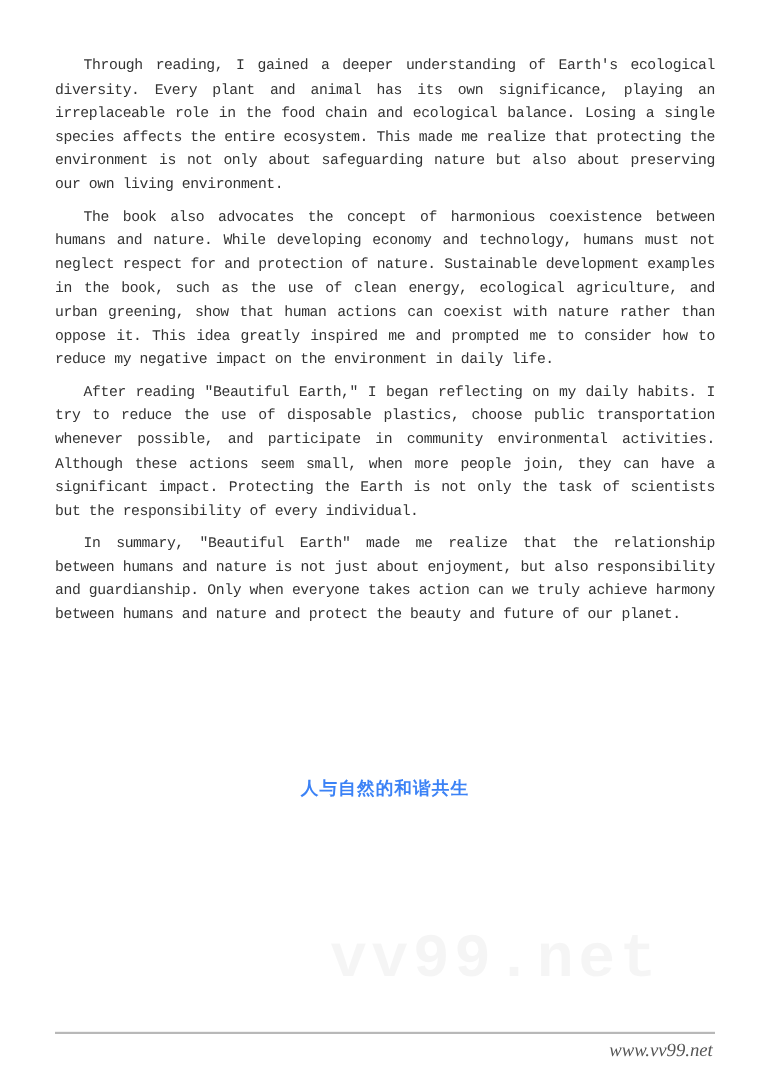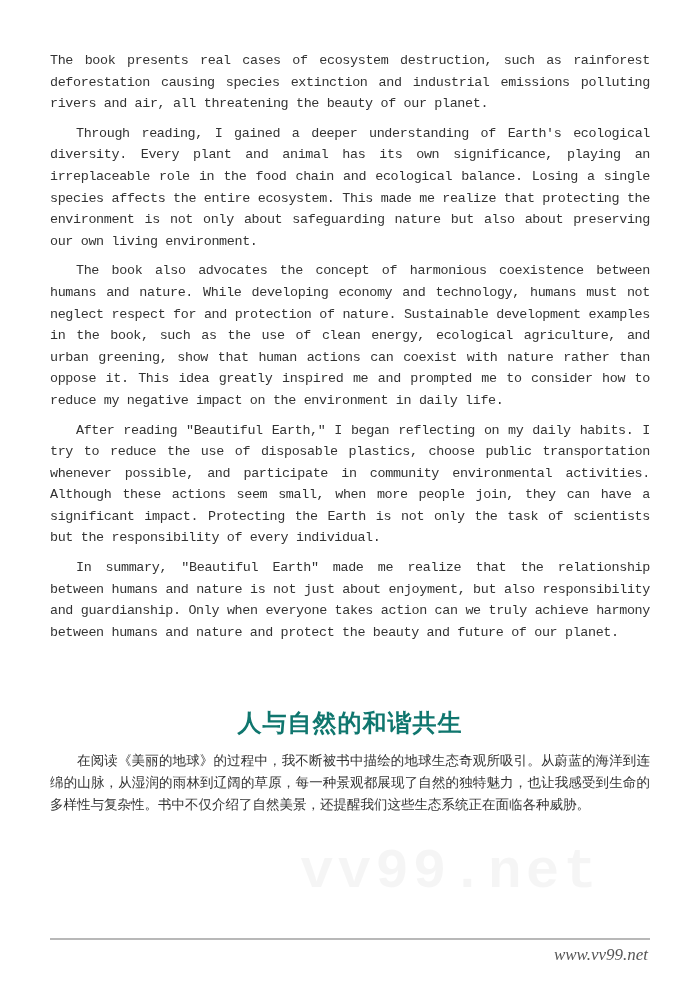--- a/index.html
+++ b/index.html
@@ -1,39 +1,37 @@
 <!DOCTYPE html>
 <html><head>
 <meta charset="utf-8">
 <style>
   html, body { margin: 0; padding: 0; background: #ffffff; }
   body { width: 700px; height: 989px; position: relative; overflow: hidden; }
   .page { position: absolute; left: 50px; top: 50px; width: 600px; color: #333333; }
   .en { font-family: "Liberation Mono", "DejaVu Sans Mono", monospace; font-size: 13.4px; line-height: 21.6px; text-align: justify; margin: 0 0 8px 0; letter-spacing: -0.35px; }
   .en.indent { text-indent: 26px; }
-  .title { position: absolute; left: 50px; width: 600px; top: 707px; text-align: center; font-family: "DejaVu Sans", sans-serif; font-size: 24px; font-weight: bold; color: #0f766e; margin: 0; letter-spacing: 1px; }
+  .title { position: absolute; left: 50px; width: 600px; top: 707px; text-align: center; font-family: "DejaVu Sans", sans-serif; font-size: 16px; font-weight: bold; color: #3b82f6; margin: 0; letter-spacing: 1px; }
   .zh-block { position: absolute; left: 50px; top: 750px; width: 600px; color: #333333; }
   .zh { font-family: "DejaVu Serif", serif; font-size: 13.5px; line-height: 21.8px; margin: 0 0 9px 0; text-indent: 27px; text-align: justify; }
   .footer-rule { position: absolute; left: 50px; top: 938px; width: 600px; height: 2px; background: #b8b8b8; }
   .footer-text { position: absolute; right: 52px; top: 945px; font-family: "Liberation Serif", serif; font-style: italic; font-size: 17px; color: #555555; }
   .watermark { position: absolute; left: 300px; top: 840px; font-family: Liberation Mono, monospace; font-weight: bold; font-size: 56px; color: rgba(0,0,0,0.04); letter-spacing: 4px; pointer-events: none; }
 </style>
 </head>
 <body>
 
 <div class="page">
-  <p class="en">The book presents real cases of ecosystem destruction, such as rainforest deforestation causing species extinction and industrial emissions polluting rivers and air, all threatening the beauty of our planet.</p>
   <p class="en indent">Through reading, I gained a deeper understanding of Earth's ecological diversity. Every plant and animal has its own significance, playing an irreplaceable role in the food chain and ecological balance. Losing a single species affects the entire ecosystem. This made me realize that protecting the environment is not only about safeguarding nature but also about preserving our own living environment.</p>
   <p class="en indent">The book also advocates the concept of harmonious coexistence between humans and nature. While developing economy and technology, humans must not neglect respect for and protection of nature. Sustainable development examples in the book, such as the use of clean energy, ecological agriculture, and urban greening, show that human actions can coexist with nature rather than oppose it. This idea greatly inspired me and prompted me to consider how to reduce my negative impact on the environment in daily life.</p>
   <p class="en indent">After reading "Beautiful Earth," I began reflecting on my daily habits. I try to reduce the use of disposable plastics, choose public transportation whenever possible, and participate in community environmental activities. Although these actions seem small, when more people join, they can have a significant impact. Protecting the Earth is not only the task of scientists but the responsibility of every individual.</p>
   <p class="en indent">In summary, "Beautiful Earth" made me realize that the relationship between humans and nature is not just about enjoyment, but also responsibility and guardianship. Only when everyone takes action can we truly achieve harmony between humans and nature and protect the beauty and future of our planet.</p>
 </div>
 
 <h2 class="title">人与自然的和谐共生</h2>
 
 <div class="zh-block">
-  <p class="zh">在阅读《美丽的地球》的过程中，我不断被书中描绘的地球生态奇观所吸引。从蔚蓝的海洋到连绵的山脉，从湿润的雨林到辽阔的草原，每一种景观都展现了自然的独特魅力，也让我感受到生命的多样性与复杂性。书中不仅介绍了自然美景，还提醒我们这些生态系统正在面临各种威胁。</p>
 </div>
 
 <div class="watermark">vv99.net</div>
 
 <div class="footer-rule"></div>
 <div class="footer-text">www.vv99.net</div>
 
 </body></html>

